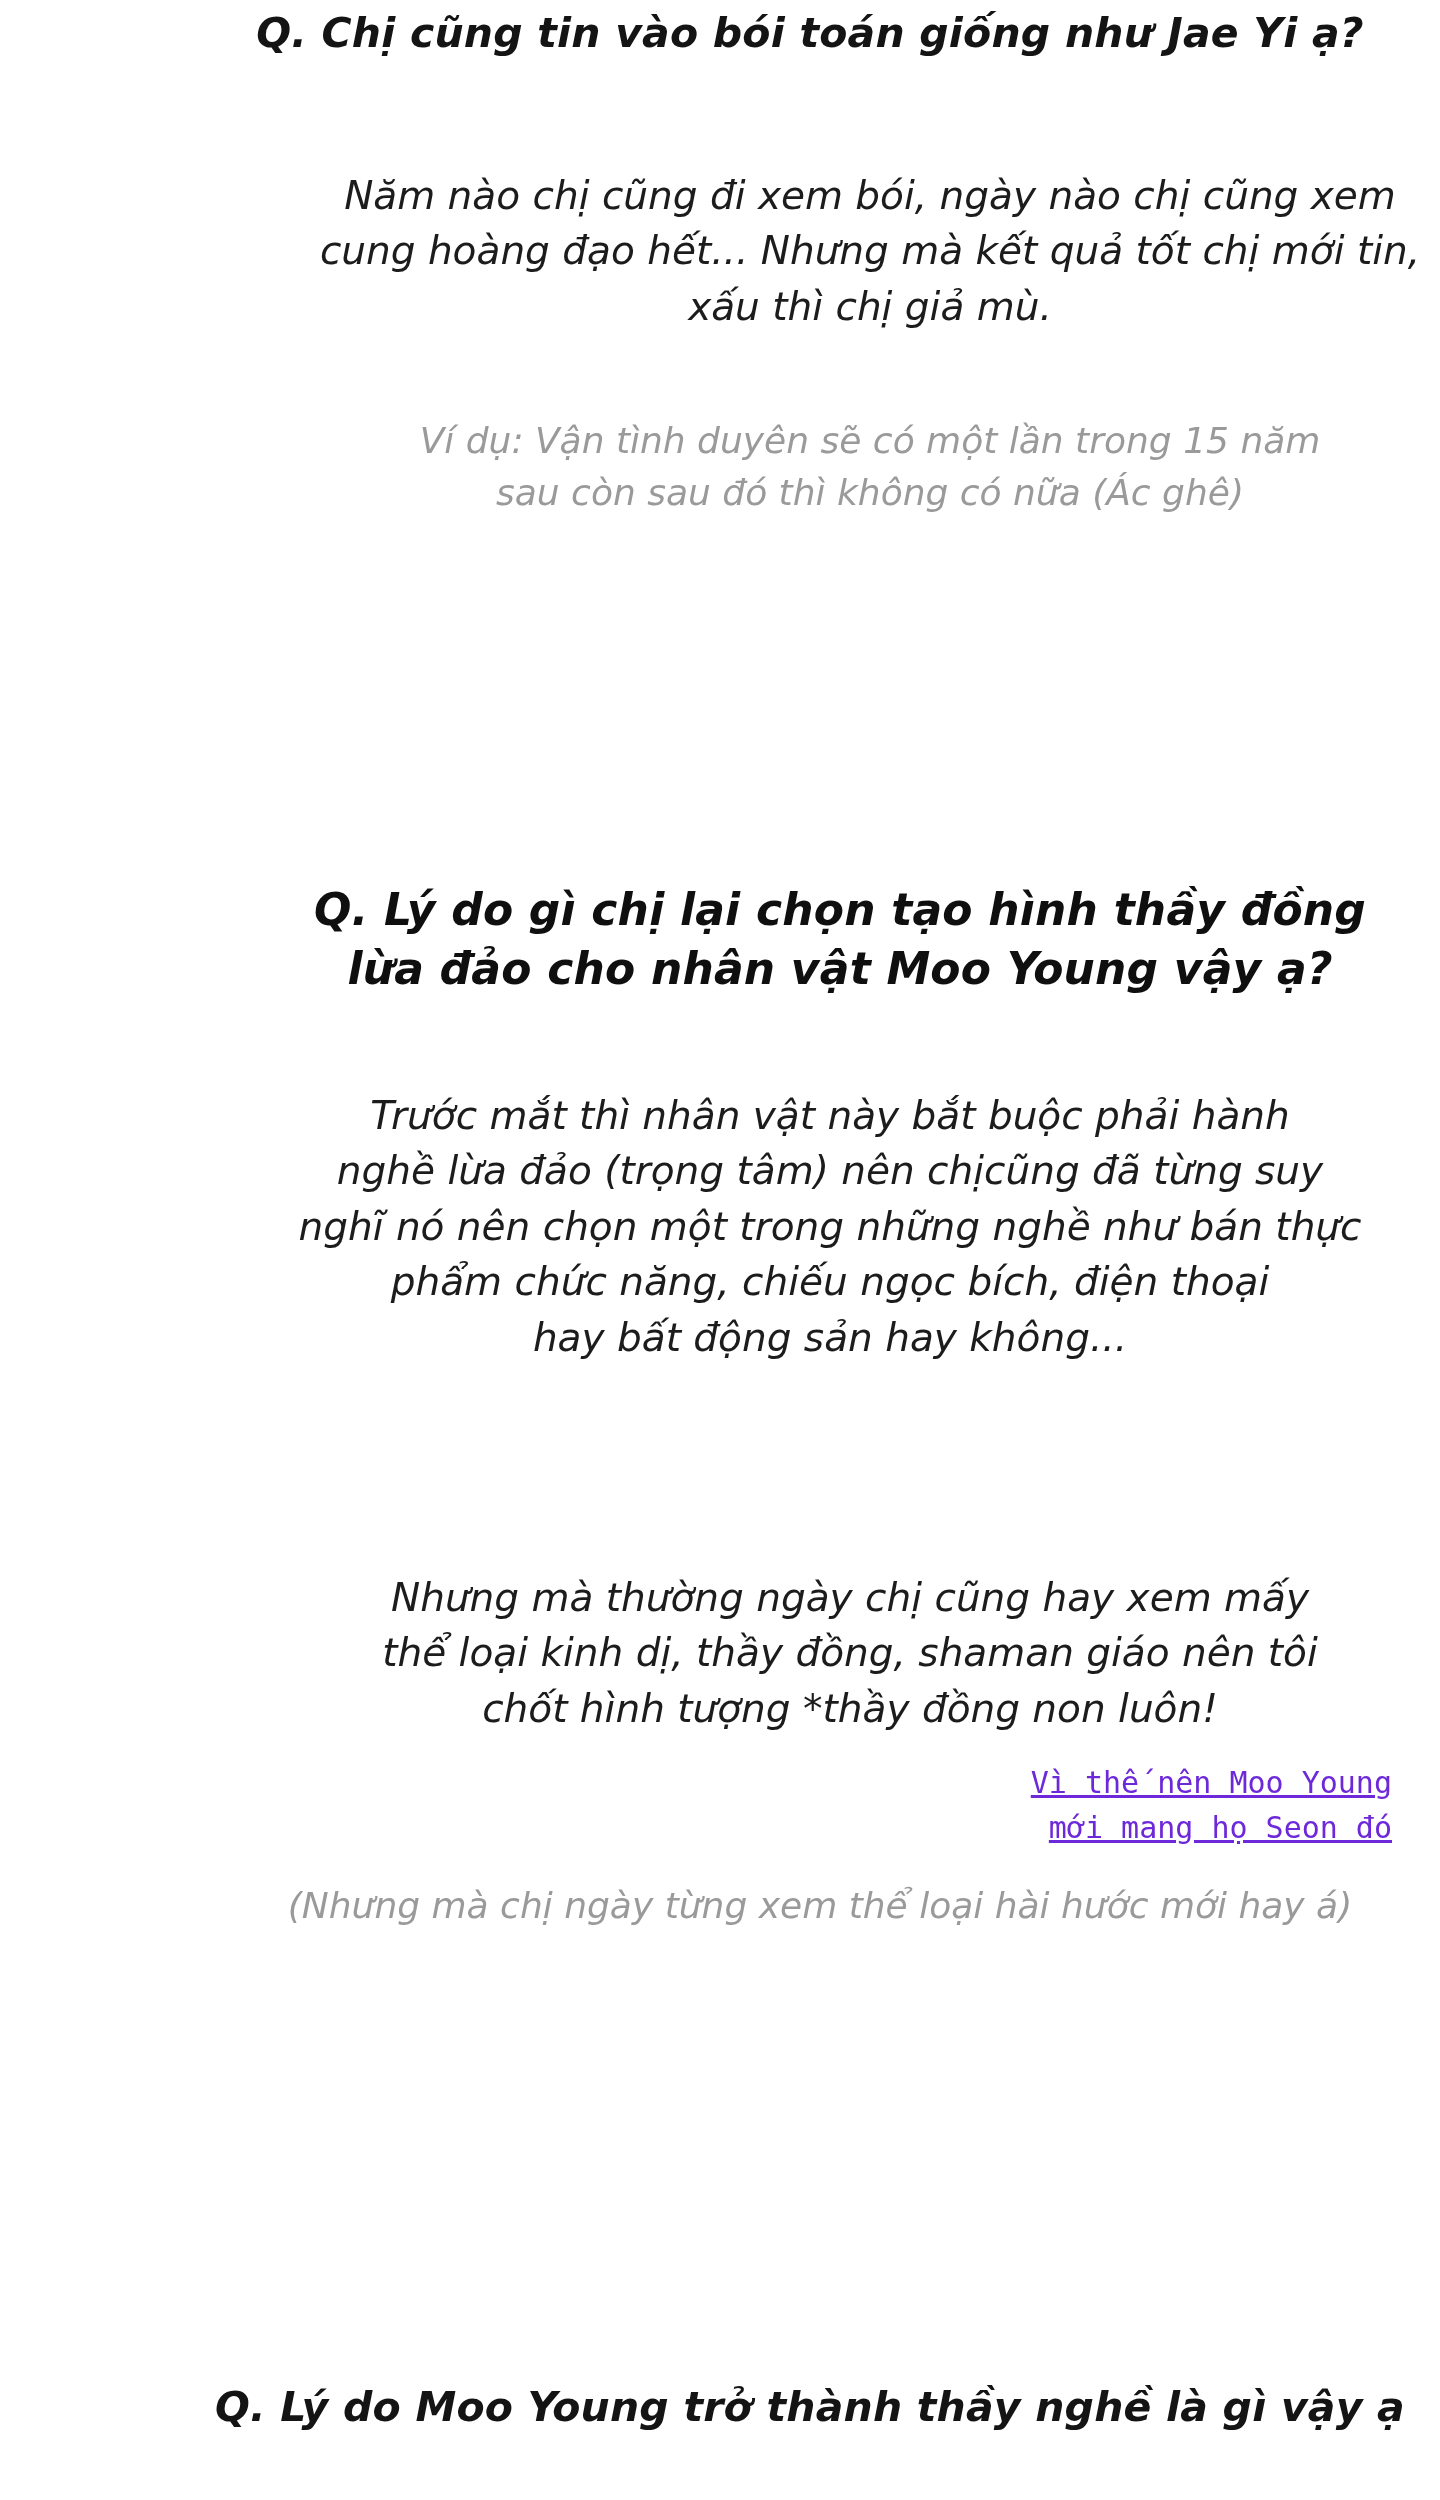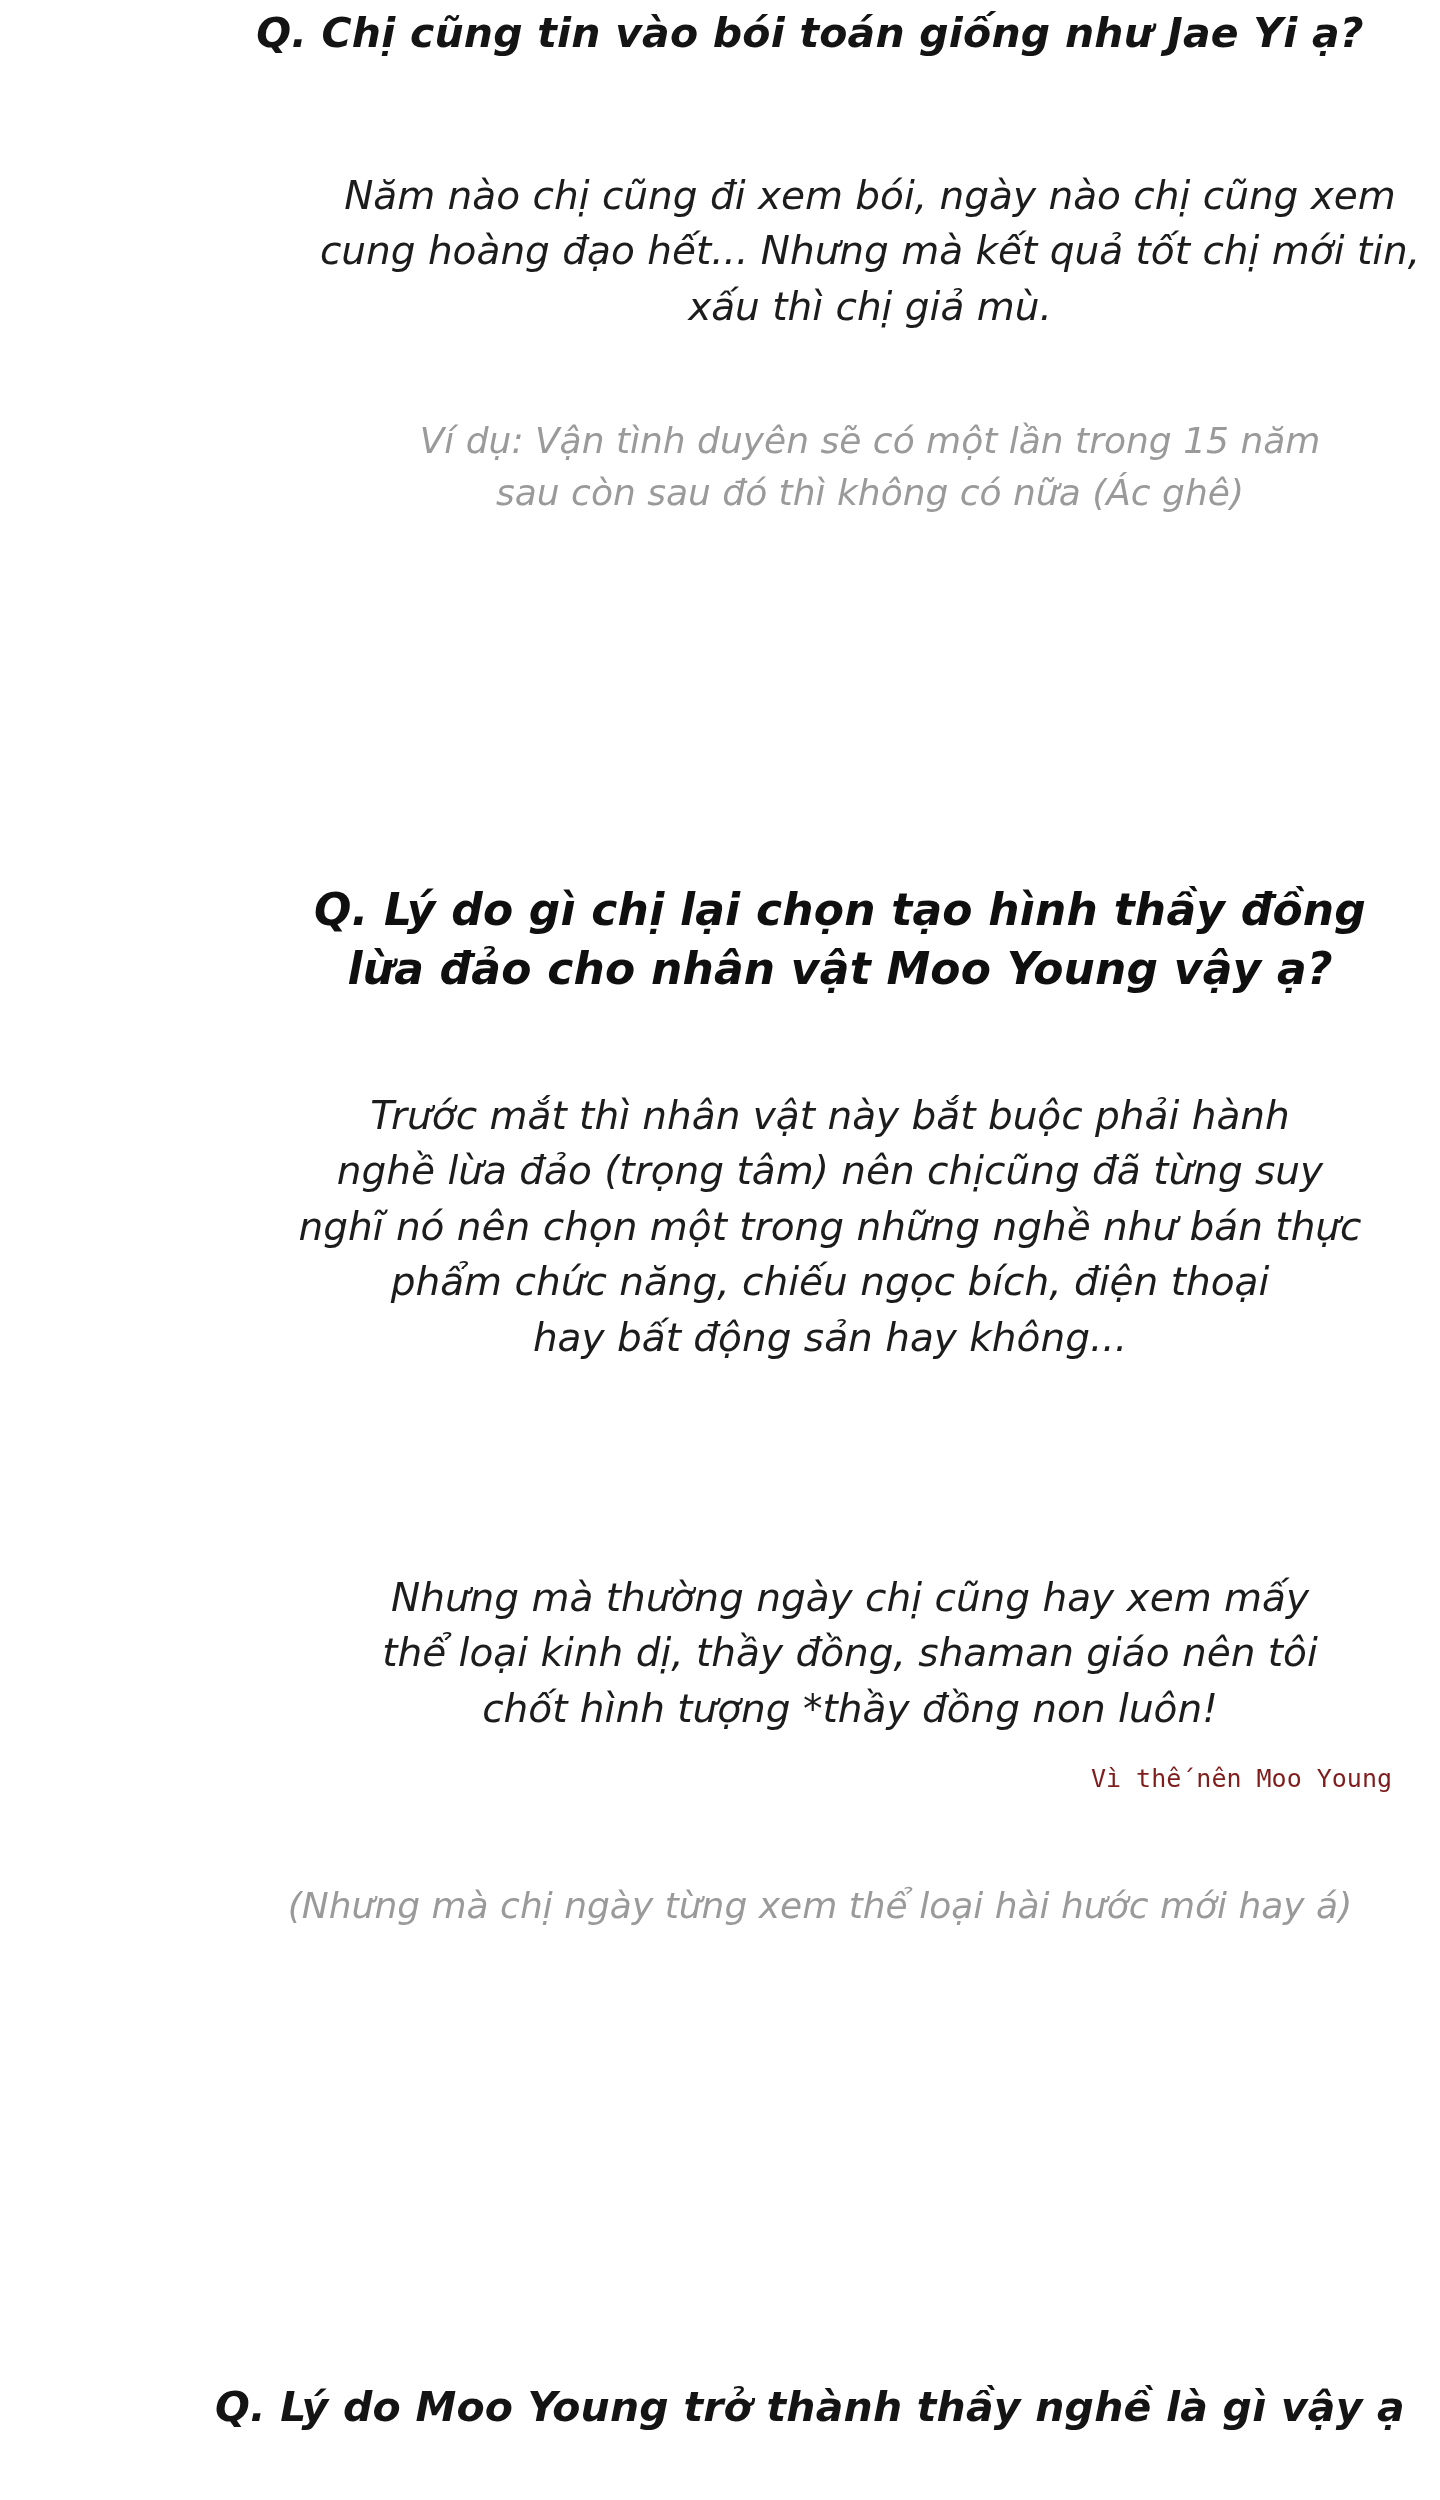--- a/index.html
+++ b/index.html
@@ -57,24 +57,25 @@
     font-style: italic;
     font-weight: 400;
     font-size: 36px;
     line-height: 1.45;
     color: #9a9a9a;
   }
   .handwritten {
     font-family: "DejaVu Sans Mono", monospace;
     font-style: normal;
     font-weight: 400;
-    font-size: 25px;
+    font-size: 30px;
     line-height: 1.5;
-    color: #7f1d1d;
+    color: #6d28d9;
     text-align: right;
+    text-decoration: underline;
   }
   .footnote {
     font-family: "DejaVu Sans", sans-serif;
     font-style: italic;
     font-weight: 600;
     font-size: 29px;
     line-height: 1.42;
     color: #141414;
     text-align: right;
   }
@@ -125,20 +126,21 @@
   </div>
 
   <div class="pos block body-text" id="a2-p2">
     <div>Nhưng mà thường ngày chị cũng hay xem mấy</div>
     <div>thể loại kinh dị, thầy đồng, shaman giáo nên tôi</div>
     <div>chốt hình tượng *thầy đồng non luôn!</div>
   </div>
 
   <div class="pos handwritten" id="hand-note">
     <div>Vì thế nên Moo Young</div>
+    <div>mới mang họ Seon đó</div>
   </div>
 
   <div class="pos block muted-text" id="a2-note">
     <span>(Nhưng mà chị ngày từng xem thể loại hài hước mới hay á)</span>
   </div>
 
   <div class="pos footnote" id="footnote">
   </div>
 
   <div class="pos block q-heading" id="q3">

